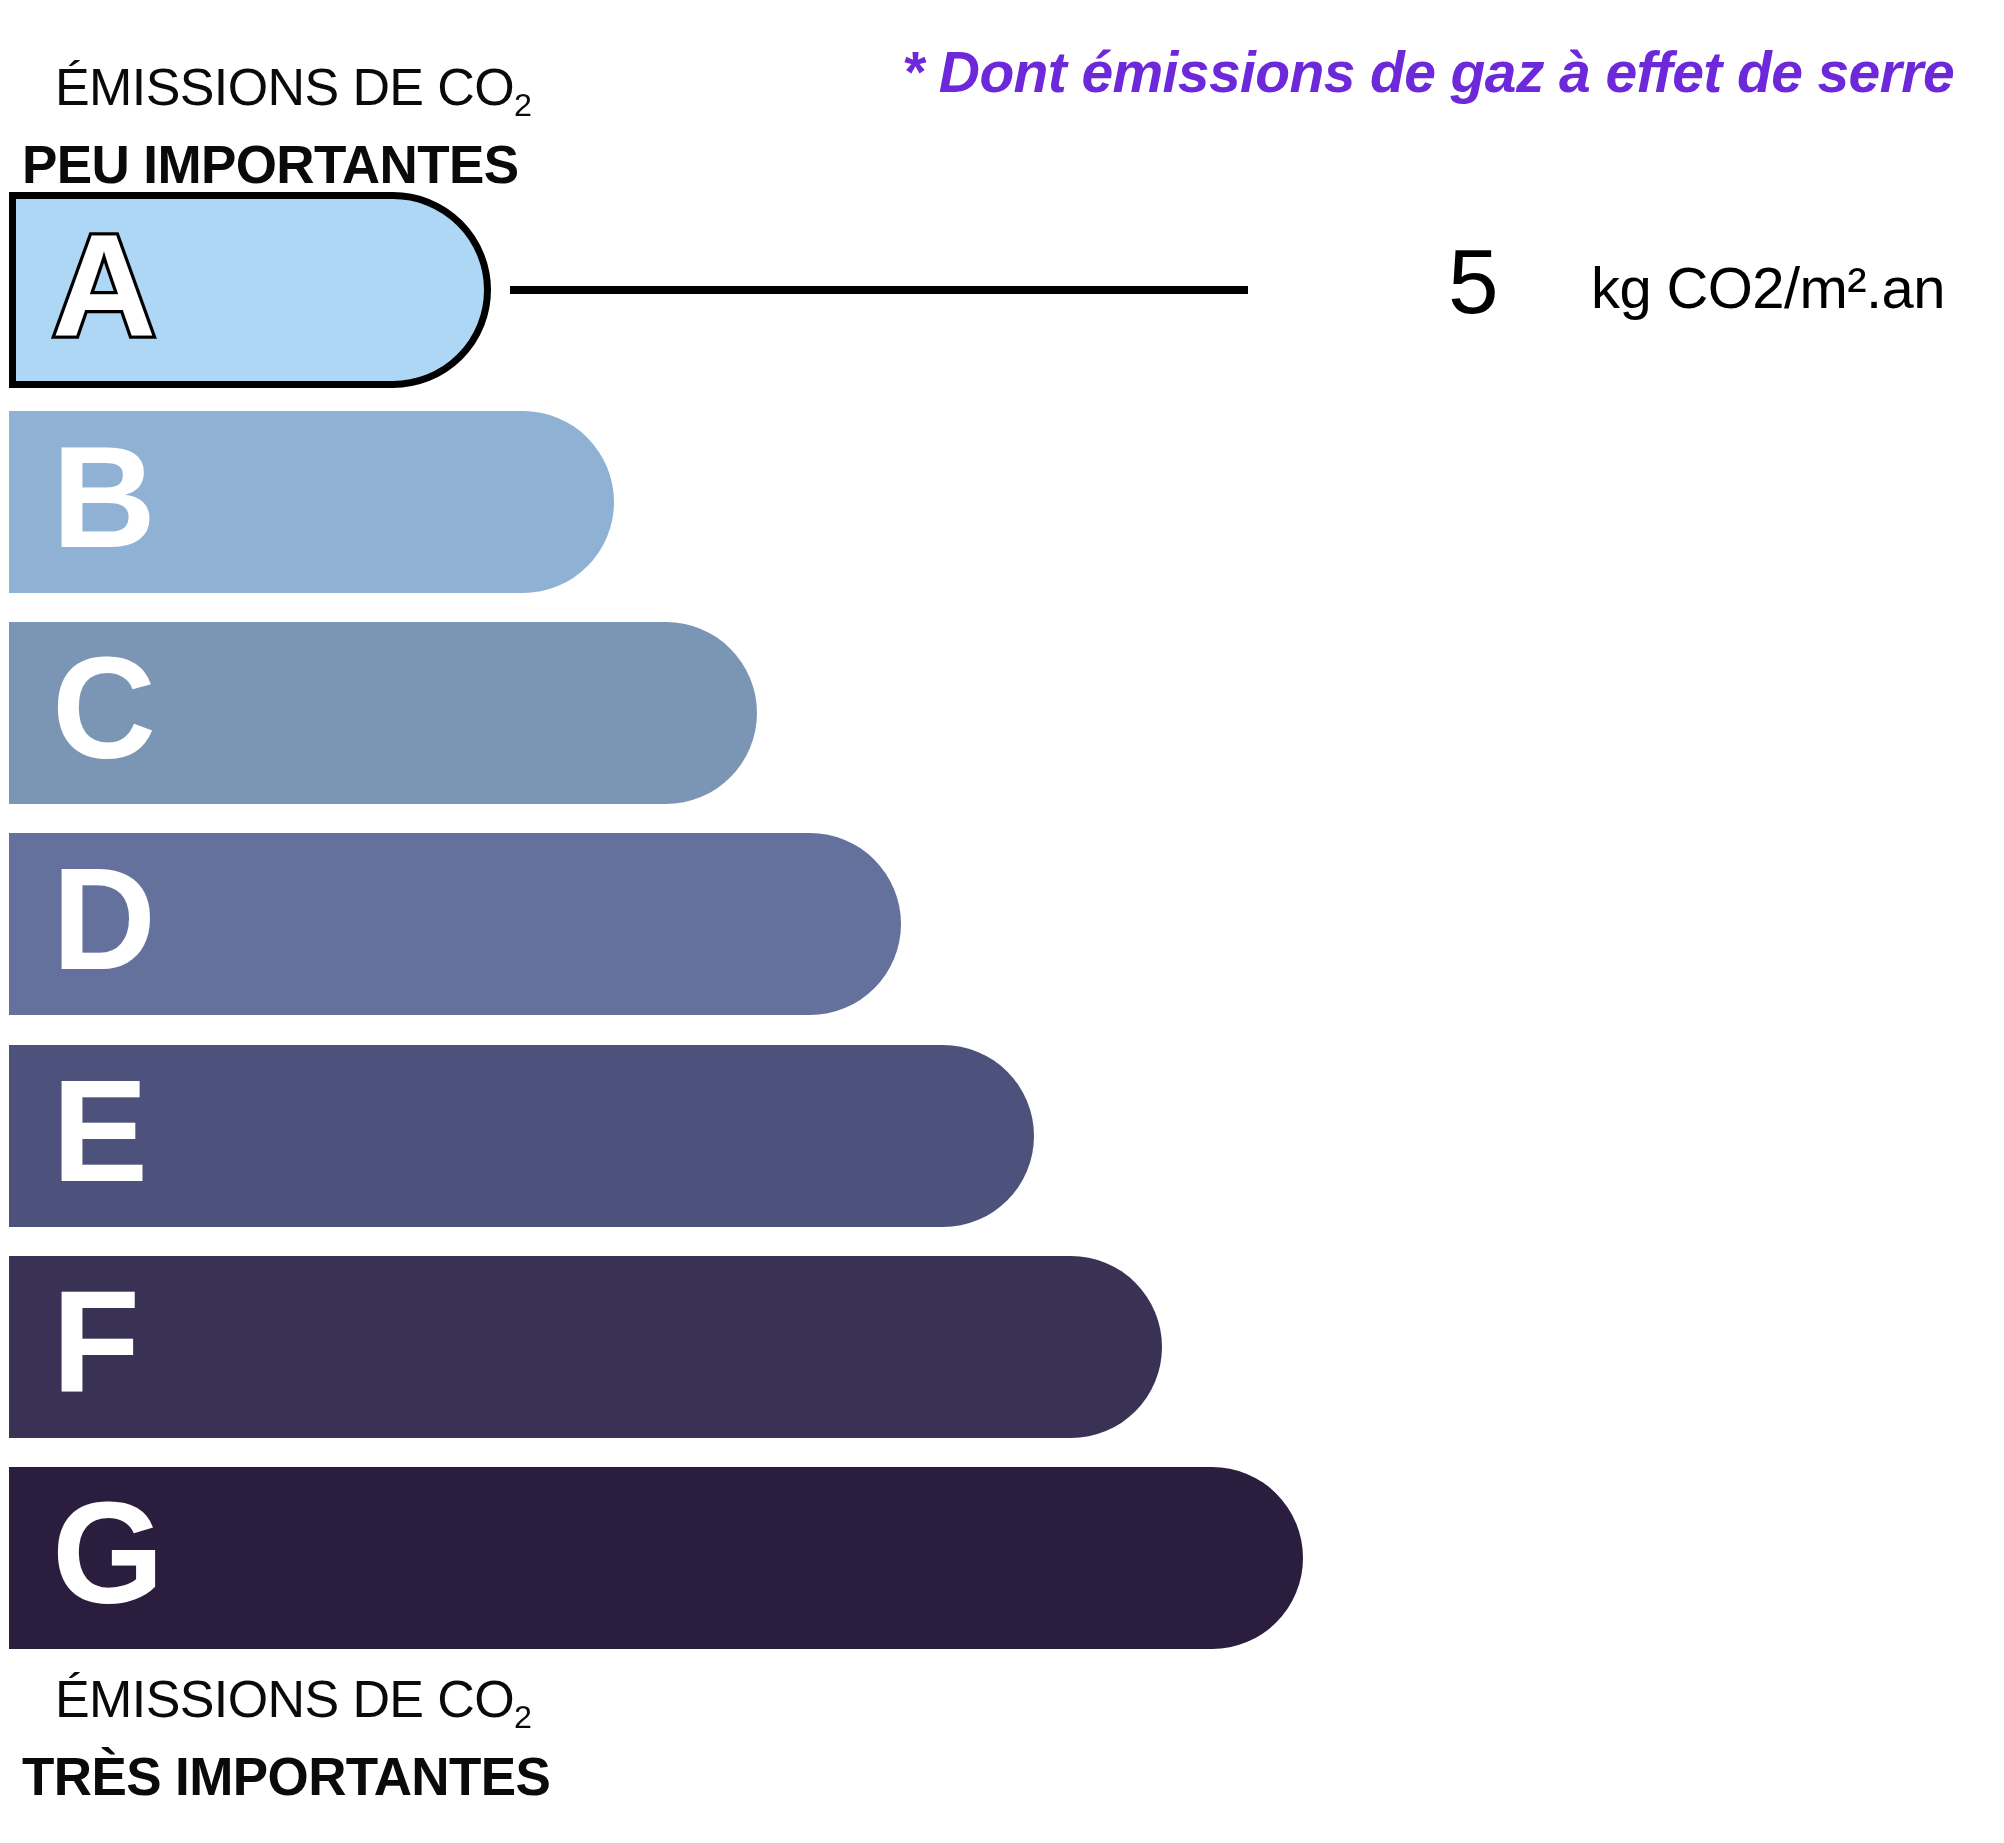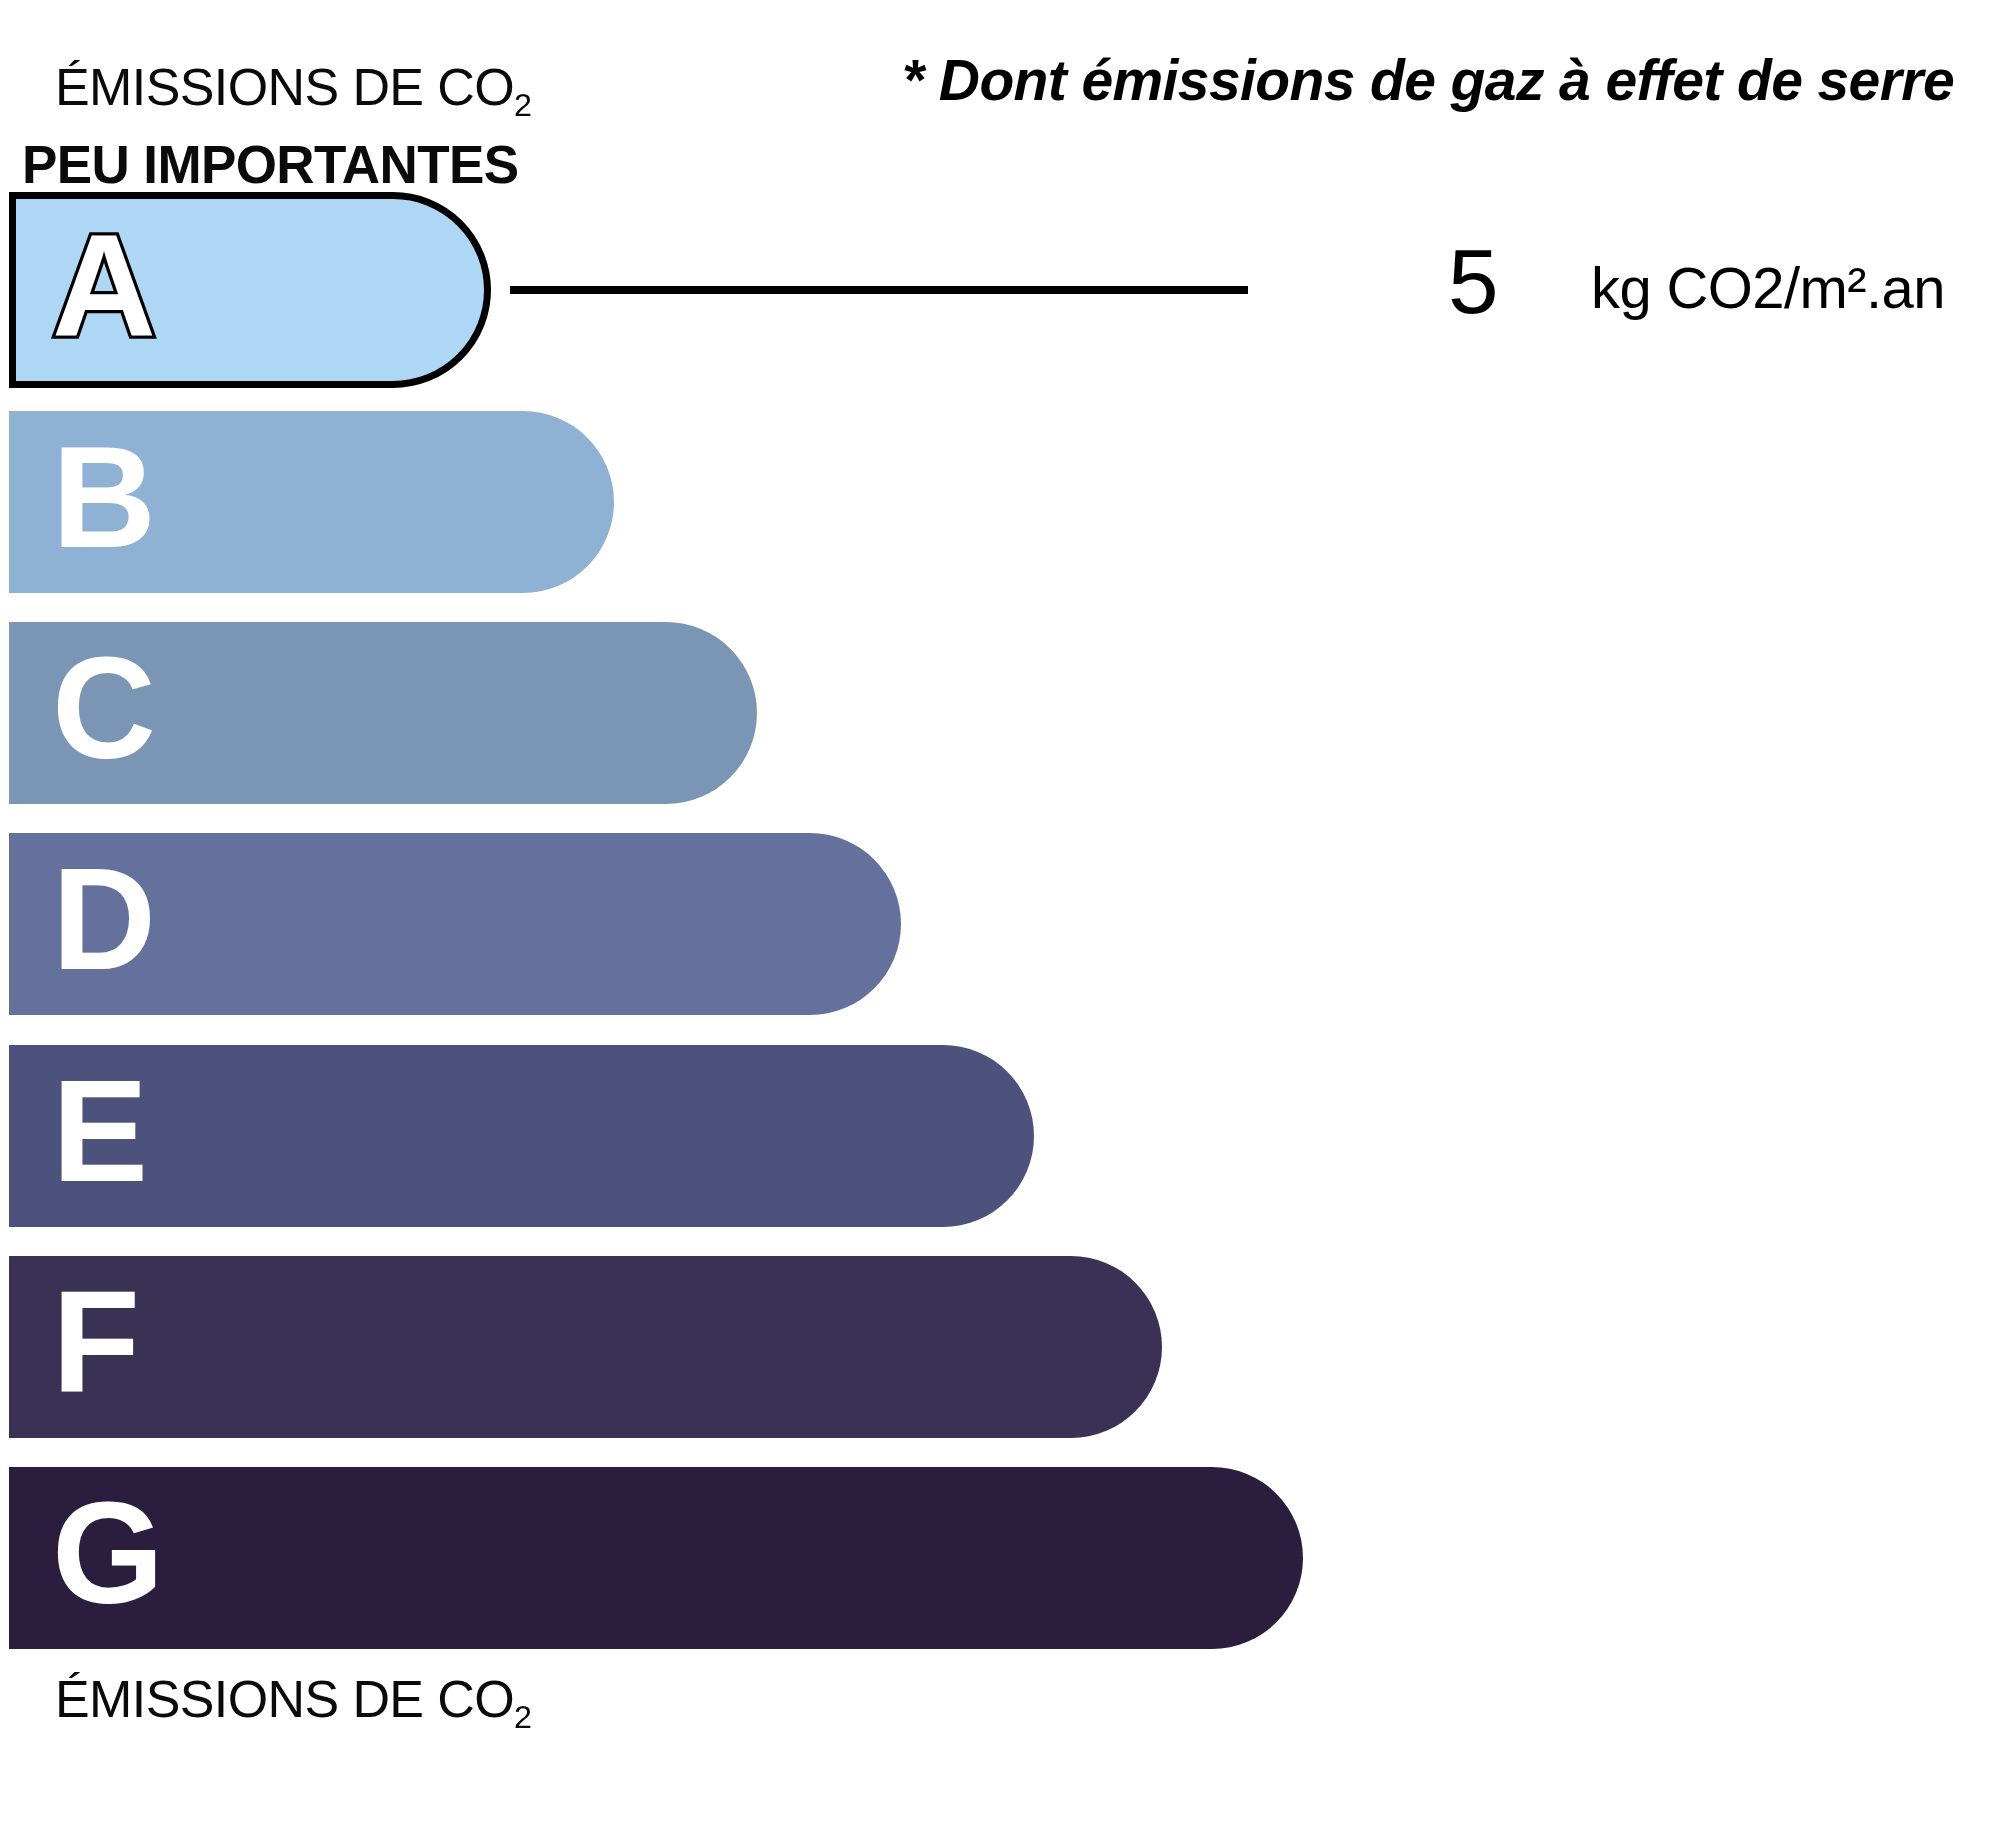--- a/index.html
+++ b/index.html
@@ -43,28 +43,28 @@
     font-size: 0.62em;
     vertical-align: -0.34em;
     letter-spacing: 0;
   }
   #caption-top { top: 57px; }
   #caption-bottom { top: 1669px; }
 
   
   .note {
     position: absolute;
-    top: 47px;
+    top: 39px;
     right: 51px;
     font-size: 57px;
     font-style: italic;
     font-weight: 700;
     letter-spacing: -0.6px;
     white-space: nowrap;
-    color: #000000;
+    color: #6d28d9;
   }
 
   
   .bar-row {
     position: absolute;
     left: 9px;
     height: 182px;
     border-radius: 0 96px 96px 0;
     display: flex;
     align-items: center;
@@ -152,16 +152,17 @@
   <div class="bar-row" style="top: 1467px; width: 1294px; background-color: rgb(42, 29, 61);">
     <span class="bar-letter">G</span>
   </div>
 
   <div class="connector"></div>
   <div class="value-number">5</div>
   <div class="value-unit">kg CO2/m².an</div>
 
   <div class="scale-caption" id="caption-bottom">
     <span class="thin-line"><span>ÉMISSIONS DE CO</span><sub>2</sub></span>
+    <span class="bold-line">TRÈS IMPORTANTES</span>
   </div>
 
 </div>
 
 
 </body></html>

